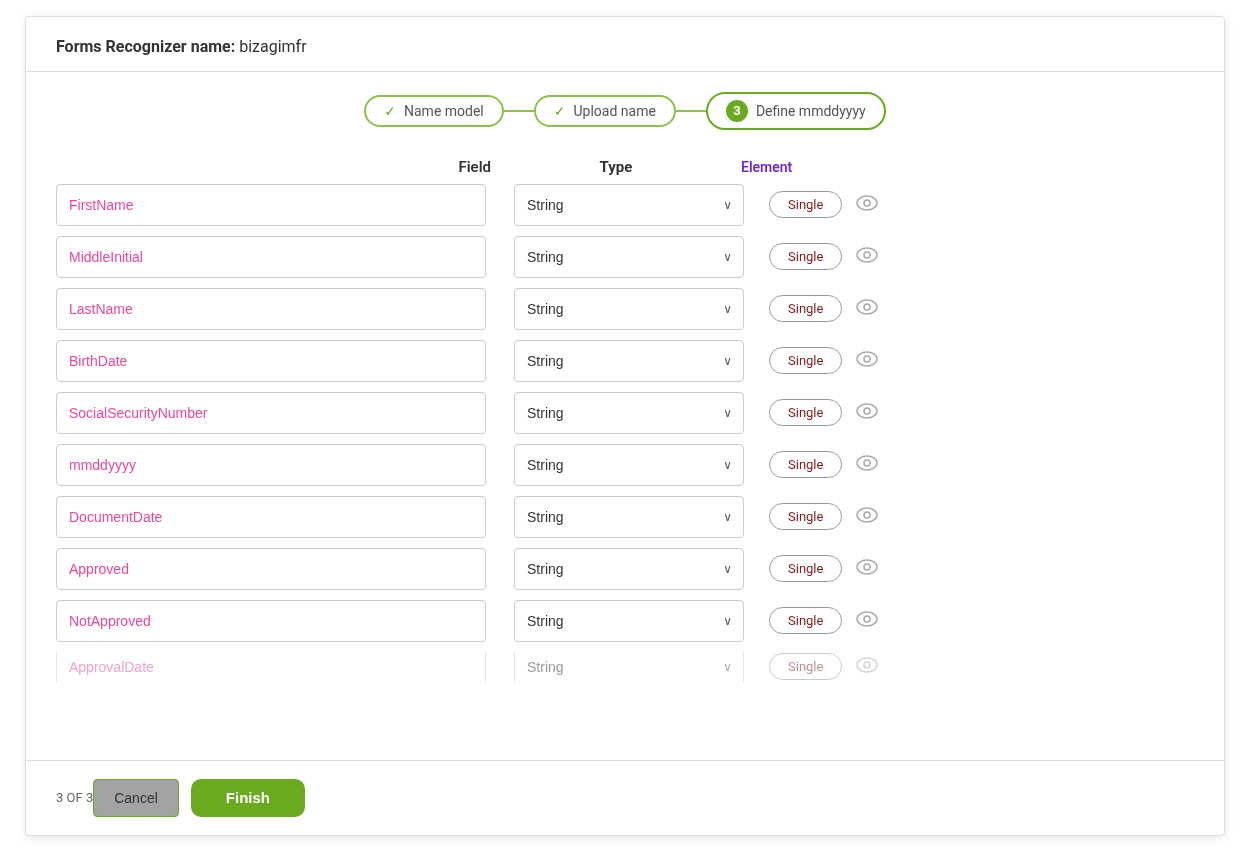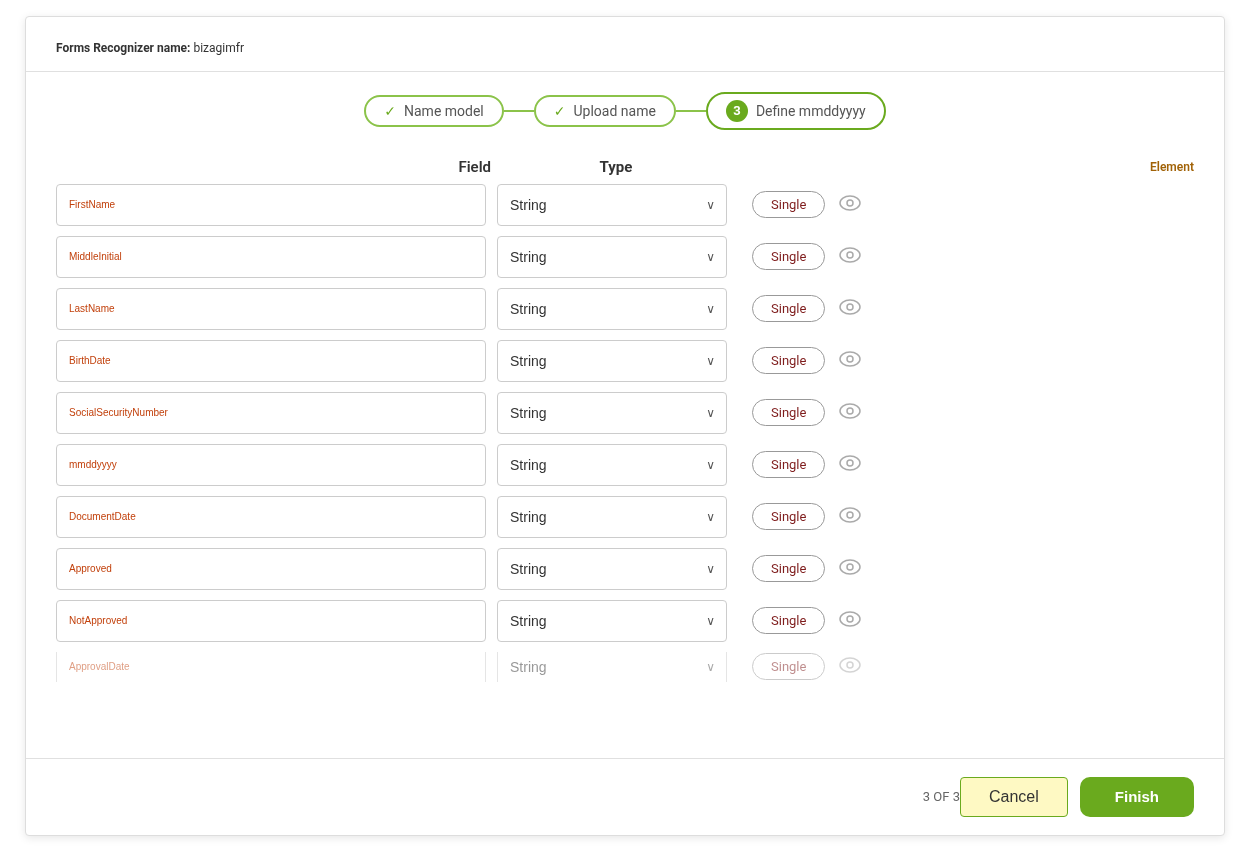--- a/index.html
+++ b/index.html
@@ -23,21 +23,21 @@
       display: flex;
       flex-direction: column;
       position: relative;
       box-shadow: 0 2px 8px rgba(0,0,0,0.1);
     }
     .dialog-header {
       padding: 20px 30px 15px;
       border-bottom: 1px solid #e0e0e0;
     }
     .dialog-header-title {
-      font-size: 12px;
+      font-size: 16px;
       color: #333;
     }
     .dialog-header-title span {
       font-weight: normal;
     }
     .dialog-header-title strong {
       font-weight: bold;
     }
     .steps-container {
       display: flex;
@@ -104,24 +104,24 @@
     }
     .col-type {
       width: 250px;
       font-size: 15px;
       font-weight: 700;
       color: #333;
       text-align: center;
     }
     .col-element {
       flex: 1;
-      font-size: 12px;
+      font-size: 14px;
       font-weight: 600;
-      color: #a16207;
-      text-align: right;
+      color: #6d28d9;
+      text-align: left;
     }
     .scroll-wrapper {
       flex: 1;
       overflow-y: auto;
       overflow-x: hidden;
       padding-right: 5px;
     }
     .scroll-wrapper::-webkit-scrollbar {
       width: 12px;
     }
@@ -137,29 +137,29 @@
       align-items: center;
       margin-bottom: 10px;
       gap: 0;
     }
     .field-input {
       width: 430px;
       height: 42px;
       border: 1px solid #ccc;
       border-radius: 4px;
       padding: 0 12px;
-      font-size: 10px;
-      color: #c2410c;
+      font-size: 14px;
+      color: #ec4899;
       background: #fff;
       outline: none;
     }
     .type-select-wrapper {
       position: relative;
       display: inline-block;
-      margin-left: 11px;
+      margin-left: 28px;
       border-radius: 13px;
     }
     .type-select-wrapper select {
       width: 230px;
       height: 42px;
       border: 1px solid #ccc;
       border-radius: 4px;
       padding: 0 35px 0 12px;
       font-size: 14px;
       color: #333;
@@ -190,39 +190,39 @@
     }
     .eye-icon {
       margin-left: 14px;
       cursor: pointer;
       color: #999;
       font-size: 18px;
     }
     .dialog-footer {
       display: flex;
       align-items: center;
-      justify-content: flex-end;
+      justify-content: flex-start;
       padding: 18px 30px;
       border-top: 1px solid #e0e0e0;
     }
     .footer-step-label {
       font-size: 13px;
       color: #666;
     }
     .footer-buttons {
       display: flex;
       gap: 12px;
     }
     .btn-cancel {
-      padding: 10px 28px;
+      padding: 10px 20px;
       border: 1px solid #6aaa1e;
       border-radius: 4px;
-      background: #fef9c3;
-      color: #333;
-      font-size: 16px;
+      background: #a3a3a3;
+      color: #333;
+      font-size: 14px;
       cursor: pointer;
     }
     .btn-finish {
       padding: 10px 35px;
       border: none;
       border-radius: 10px;
       background: #6aaa1e;
       color: #fff;
       font-size: 15px;
       font-weight: 600;

